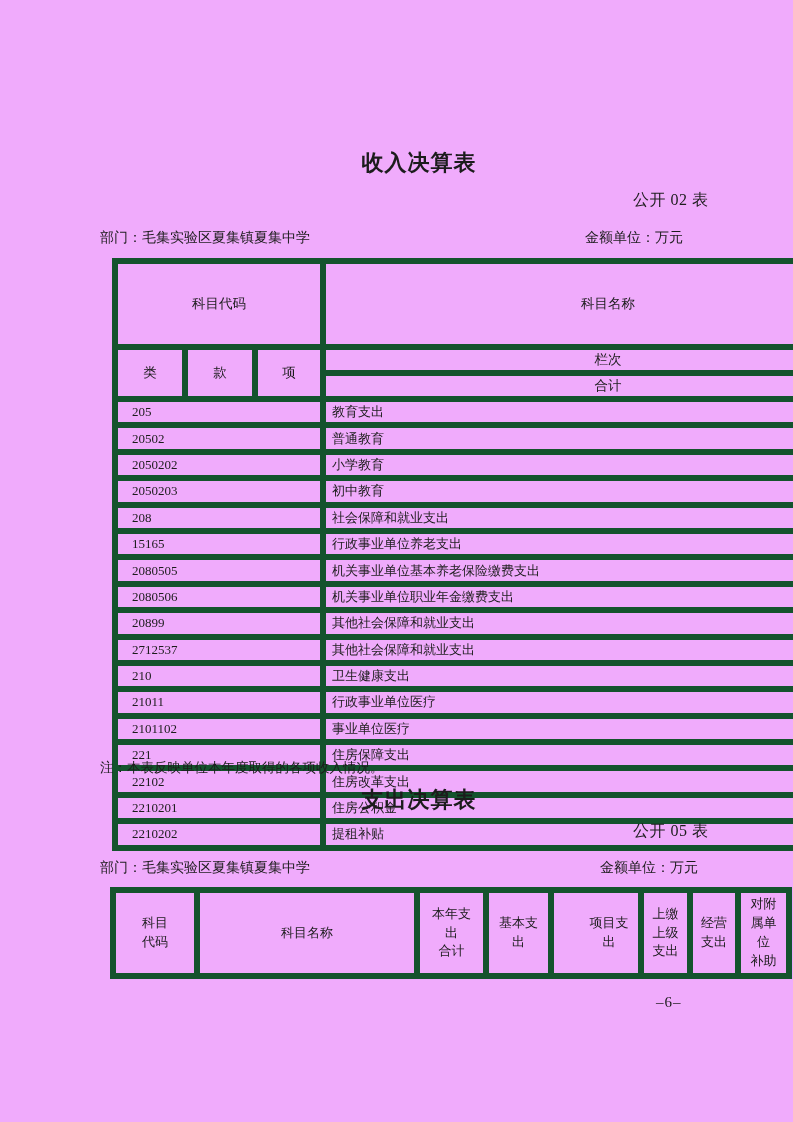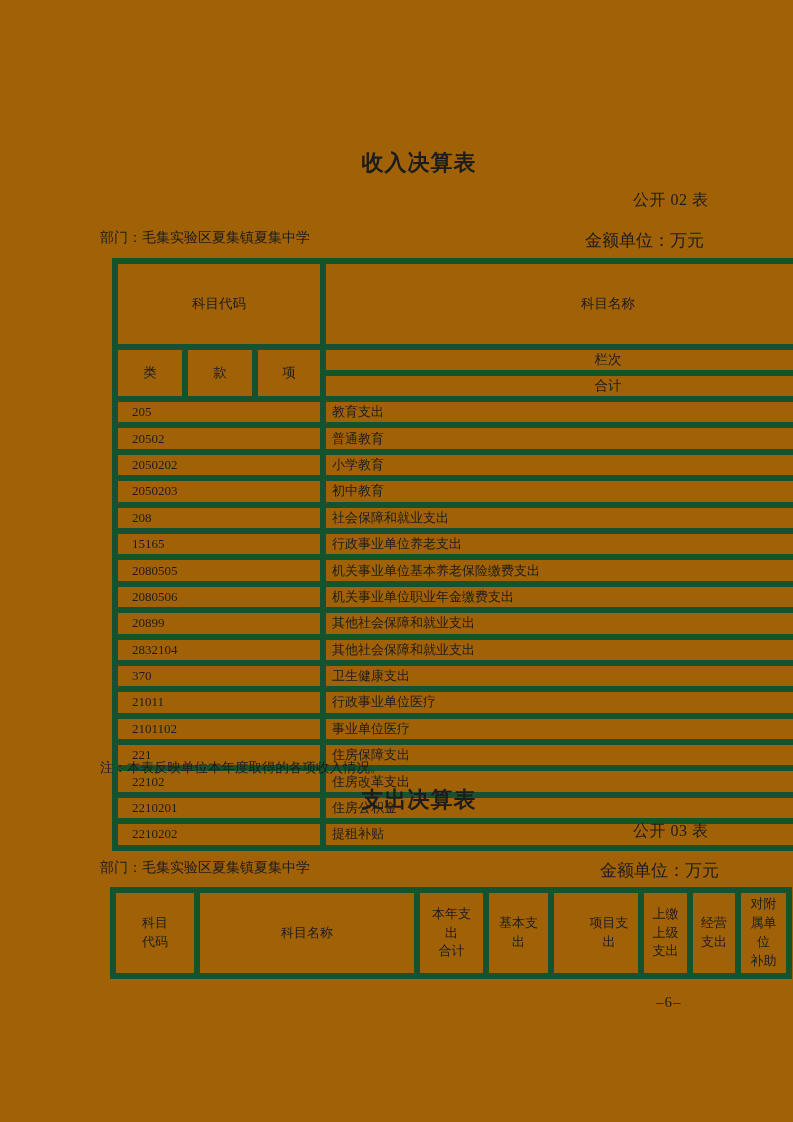--- a/index.html
+++ b/index.html
@@ -1,20 +1,20 @@
 <!DOCTYPE html>
 <html><head>
 <meta charset="utf-8">
 <style>
   html,body{margin:0;padding:0;background:#e8e8e8;}
   .page{
     position:relative;
     width:793px;height:1122px;
     margin:0 auto;
-    background:#a16207;
+    background:#f0abfc;
     overflow:hidden;
     color:#1c1c1c;
     font-family:"Liberation Serif","DejaVu Serif",serif;
   }
   .doc-title{
     position:absolute;left:0;width:838px;
     text-align:center;
     font-family:"Liberation Sans","DejaVu Sans",sans-serif;
     font-weight:bold;
     font-size:22px;
@@ -22,21 +22,21 @@
   }
   #title-income{top:148px;}
   #title-expenditure{top:785px;}
   .pub-label{
     position:absolute;left:633px;
     font-size:16px;letter-spacing:0.5px;
   }
   #pub-income{top:190px;}
   #pub-expenditure{top:821px;}
   .dept{position:absolute;left:100px;font-size:14px;}
-  .unit{position:absolute;font-size:17px;}
+  .unit{position:absolute;font-size:14px;}
   #dept-income,#unit-income{top:229px;}
   #dept-expenditure,#unit-expenditure{top:859px;}
   #unit-income{left:585px;}
   #unit-expenditure{left:600px;}
 
   table{border-collapse:collapse;table-layout:fixed;}
   td{border:6px solid #14532d;padding:0;vertical-align:middle;}
 
   
   #income-table{
@@ -130,25 +130,25 @@
         </tr>
         <tr class="data-row">
           <td colspan="3" class="code-cell">2080506</td>
           <td class="name-cell">机关事业单位职业年金缴费支出</td>
         </tr>
         <tr class="data-row">
           <td colspan="3" class="code-cell">20899</td>
           <td class="name-cell">其他社会保障和就业支出</td>
         </tr>
         <tr class="data-row">
-          <td colspan="3" class="code-cell">2832104</td>
+          <td colspan="3" class="code-cell">2712537</td>
           <td class="name-cell">其他社会保障和就业支出</td>
         </tr>
         <tr class="data-row">
-          <td colspan="3" class="code-cell">370</td>
+          <td colspan="3" class="code-cell">210</td>
           <td class="name-cell">卫生健康支出</td>
         </tr>
         <tr class="data-row">
           <td colspan="3" class="code-cell">21011</td>
           <td class="name-cell">行政事业单位医疗</td>
         </tr>
         <tr class="data-row">
           <td colspan="3" class="code-cell">2101102</td>
           <td class="name-cell">事业单位医疗</td>
         </tr>
@@ -168,21 +168,21 @@
           <td colspan="3" class="code-cell">2210202</td>
           <td class="name-cell">提租补贴</td>
         </tr>
       </tbody>
   </table>
 
   <div class="note">注：本表反映单位本年度取得的各项收入情况。</div>
 
   <div id="title-expenditure" class="doc-title">支出决算表</div>
 
-  <div id="pub-expenditure" class="pub-label">公开 03 表</div>
+  <div id="pub-expenditure" class="pub-label">公开 05 表</div>
 
   <div id="dept-expenditure" class="dept">部门：毛集实验区夏集镇夏集中学</div>
   <div id="unit-expenditure" class="unit">金额单位：万元</div>
 
   <table id="expenditure-table">
     <tbody>
       <tr id="expenditure-header-row">
 
       <td style="width: 78px; margin-left: 36px;">科目
 代码</td>

